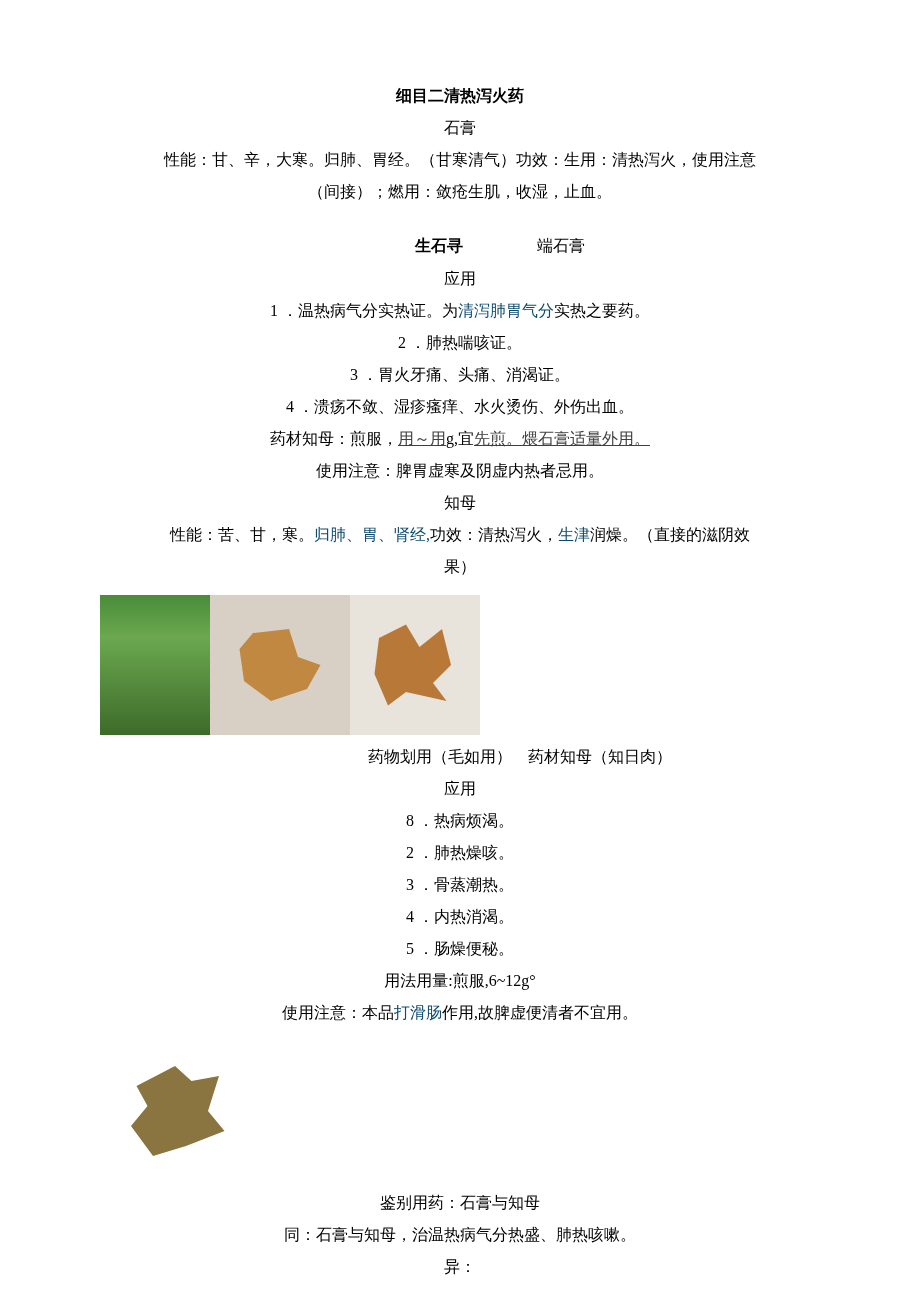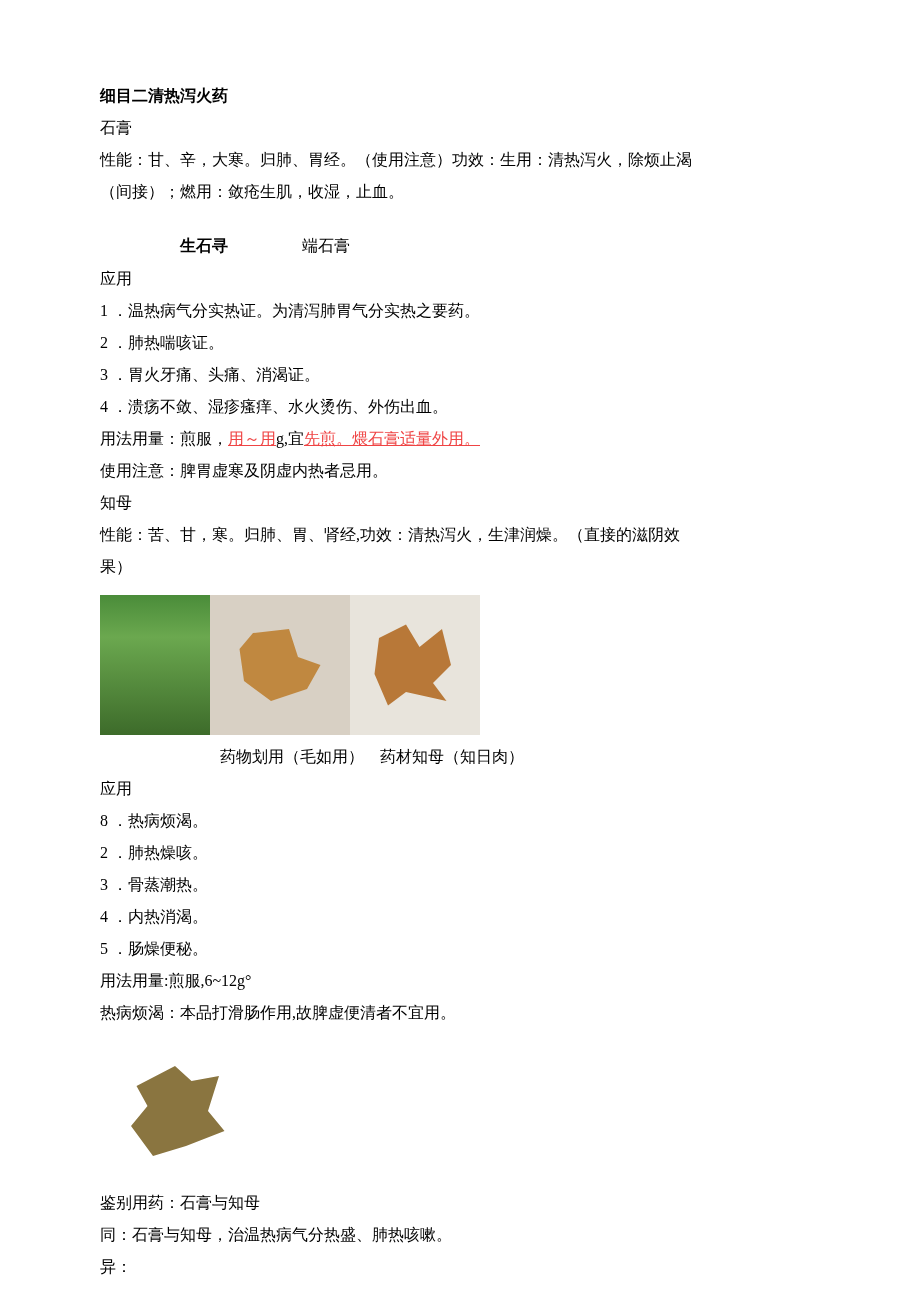--- a/index.html
+++ b/index.html
@@ -1,29 +1,29 @@
 <!DOCTYPE html>
 <html><head>
   <meta charset="utf-8">
   <style>
-    * { margin: 0; padding: 0; box-sizing: border-box; }
+    * { margin: 0; padding: 0; box-sizing: border-box; text-align: center; }
     body {
       font-family: "SimSun", "宋体", serif;
       background: #ffffff;
       width: 920px;
       margin: 0 auto;
       padding: 80px 100px 40px 100px;
       font-size: 16px;
       line-height: 2;
       color: #000000;
     }
     .title-bold { font-weight: bold; }
     .line { margin: 0; }
-    .red { color: #000000; }
-    .red-underline { color: #ef4444; text-decoration: underline; }
+    .red { color: #0c4a6e; }
+    .red-underline { color: #404040; text-decoration: underline; }
     .photo-row { display: flex; gap: 0; margin-top: 12px; margin-bottom: 6px; }
     .photo {
       display: inline-block;
     }
     .grass {
       width: 110px; height: 140px;
       background: linear-gradient(to bottom, #4a8c3a 0%, #6ba84f 30%, #3d6b2a 100%);
       position: relative;
     }
     .herb1 {
@@ -70,39 +70,39 @@
     .caption-row { margin-top: 4px; }
     .bold-label { font-weight: normal; }
     .bold-label-indent { font-weight: bold; padding-left: 80px; font-family: Liberation Mono, monospace; }
     .spacer { height: 22px; }
   </style>
 </head>
 <body>
 
 <div class="line title-bold">细目二清热泻火药</div>
 <div class="line">石膏</div>
-<div class="line"><span>性能：</span><span>甘、辛，大寒。归肺、胃经。（使用注意）功效：生用：清热泻火，除烦止渴</span></div>
+<div class="line"><span>性能：</span><span>甘、辛，大寒。归肺、胃经。（甘寒清气）功效：生用：清热泻火，使用注意</span></div>
 <div class="line">（间接）；燃用：敛疮生肌，收湿，止血。</div>
 
 <div class="spacer"></div>
 
 <div class="line">
   <span class="bold-label-indent">生石寻</span>
   <span class="bold-label" style="padding-left:70px;">端石膏</span>
 </div>
 
 <div class="line">应用</div>
 <div class="line">
   <span>1 ．温热病气分实热证。为</span><span class="red">清泻肺胃气分</span><span>实热之要药。</span>
 </div>
 <div class="line">2 ．肺热喘咳证。</div>
 <div class="line">3 ．胃火牙痛、头痛、消渴证。</div>
 <div class="line">4 ．溃疡不敛、湿疹瘙痒、水火烫伤、外伤出血。</div>
 <div class="line">
-  <span>用法用量：煎服，</span><span class="red-underline">用～用</span><span>g,宜</span><span class="red-underline">先煎。煨石膏适量外用。</span>
+  <span>药材知母：煎服，</span><span class="red-underline">用～用</span><span>g,宜</span><span class="red-underline">先煎。煨石膏适量外用。</span>
 </div>
 <div class="line">使用注意：脾胃虚寒及阴虚内热者忌用。</div>
 
 <div class="line">知母</div>
 <div class="line">
   <span>性能：苦、甘，寒。</span><span class="red">归肺、胃、肾经,</span><span>功效：清热泻火，</span><span class="red">生津</span><span>润燥。（直接的滋阴效</span>
 </div>
 <div class="line">果）</div>
 
 <div class="photo-row">
@@ -115,20 +115,20 @@
 </div>
 
 <div class="line">应用</div>
 <div class="line">8 ．热病烦渴。</div>
 <div class="line">2 ．肺热燥咳。</div>
 <div class="line">3 ．骨蒸潮热。</div>
 <div class="line">4 ．内热消渴。</div>
 <div class="line">5 ．肠燥便秘。</div>
 <div class="line">用法用量:煎服,6~12g°</div>
 <div class="line">
-  <span>热病烦渴：本品</span><span class="red">打滑肠</span><span>作用,故脾虚便清者不宜用。</span>
+  <span>使用注意：本品</span><span class="red">打滑肠</span><span>作用,故脾虚便清者不宜用。</span>
 </div>
 
 <div class="herb3"></div>
 
 <div class="line">鉴别用药：石膏与知母</div>
 <div class="line">同：石膏与知母，治温热病气分热盛、肺热咳嗽。</div>
 <div class="line">异：</div>
 
 </body></html>

